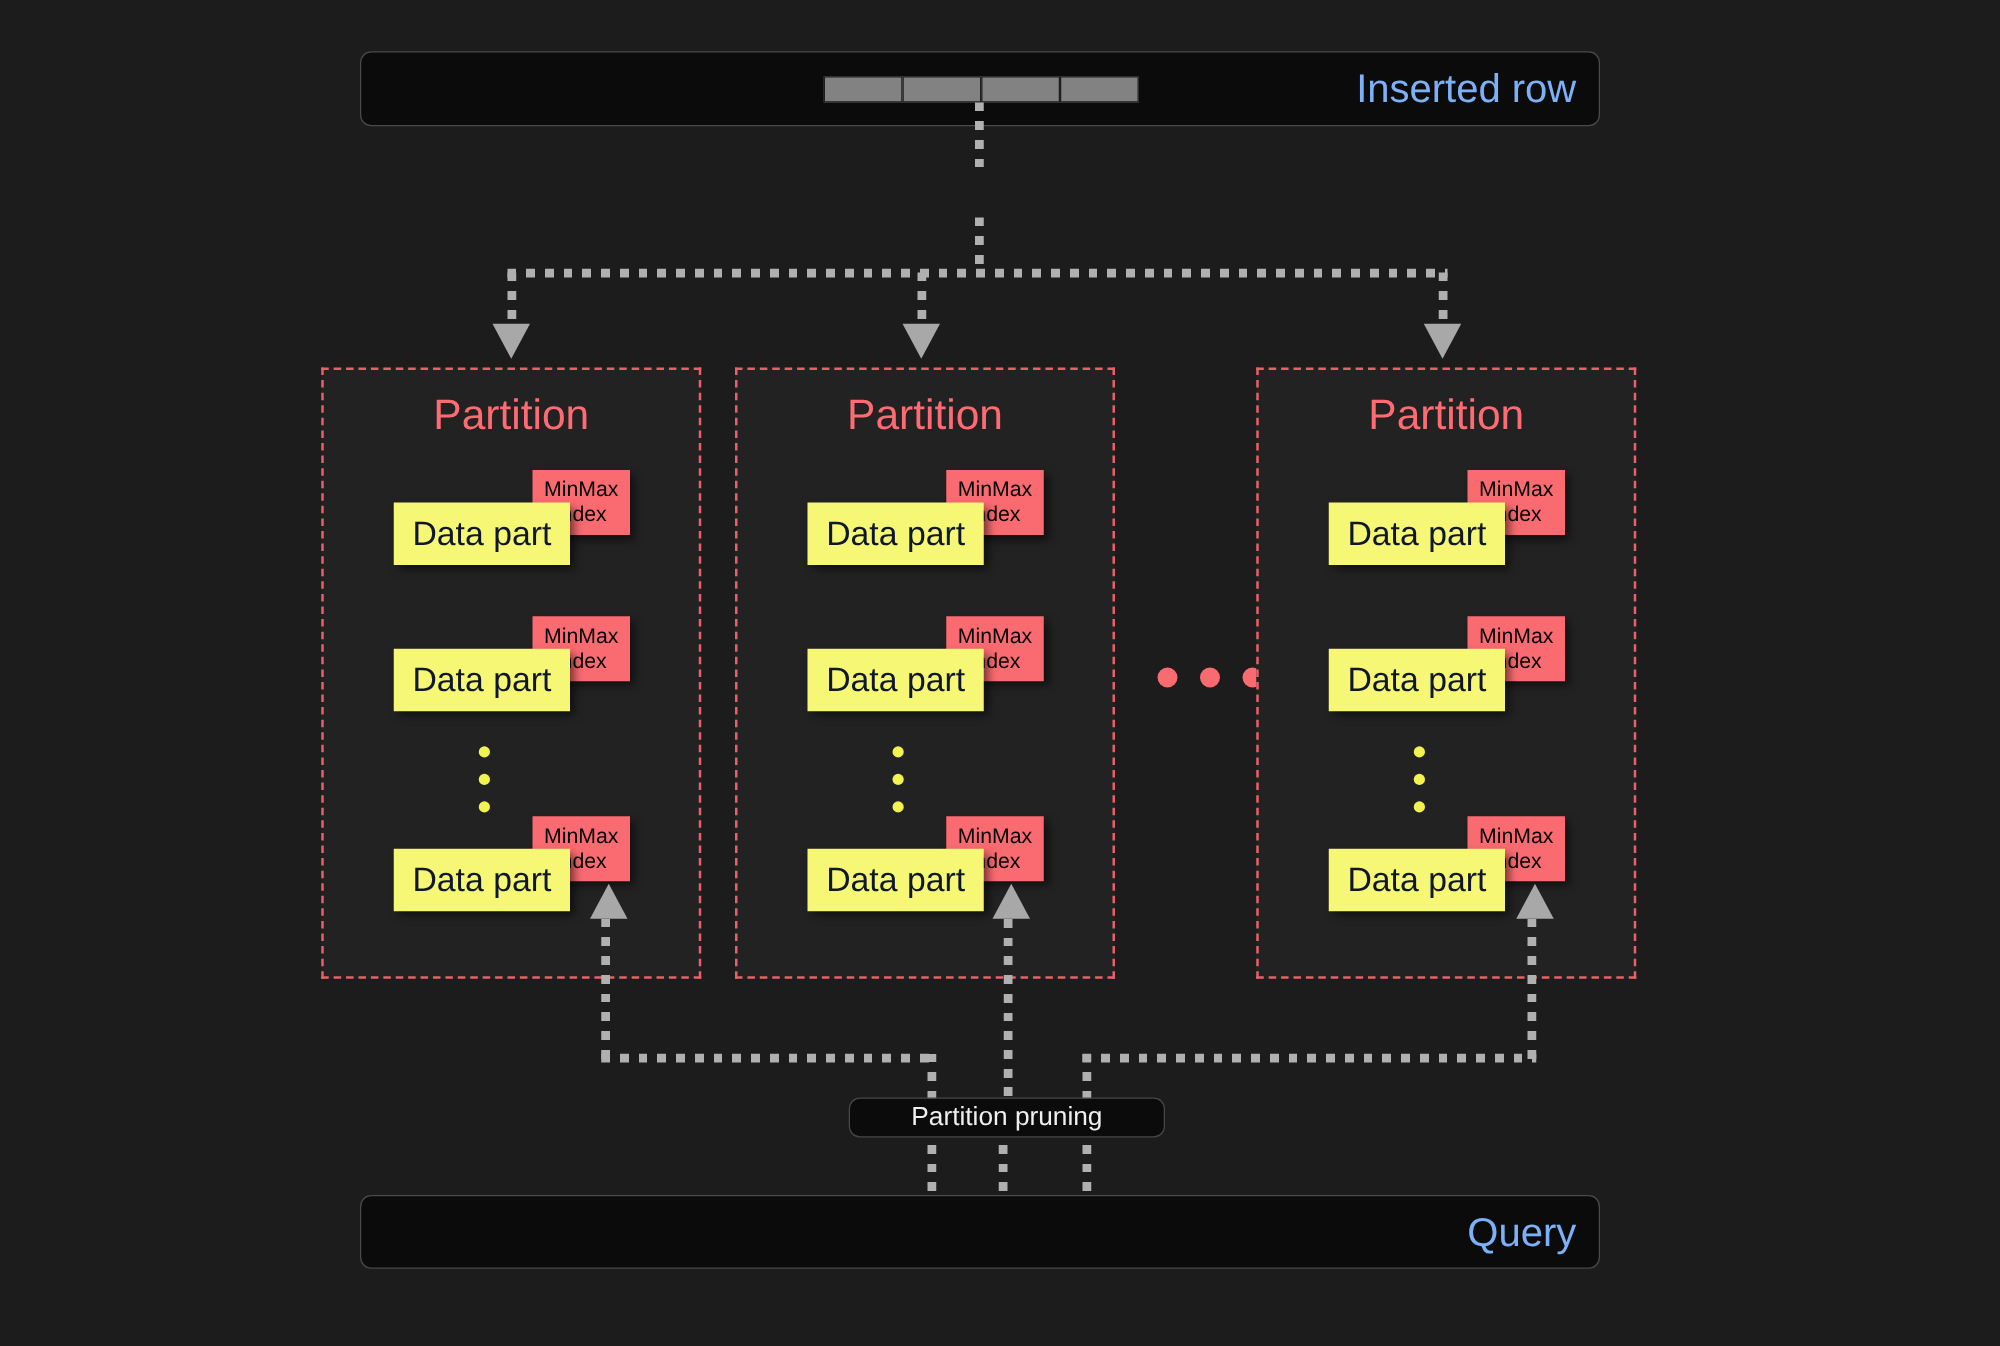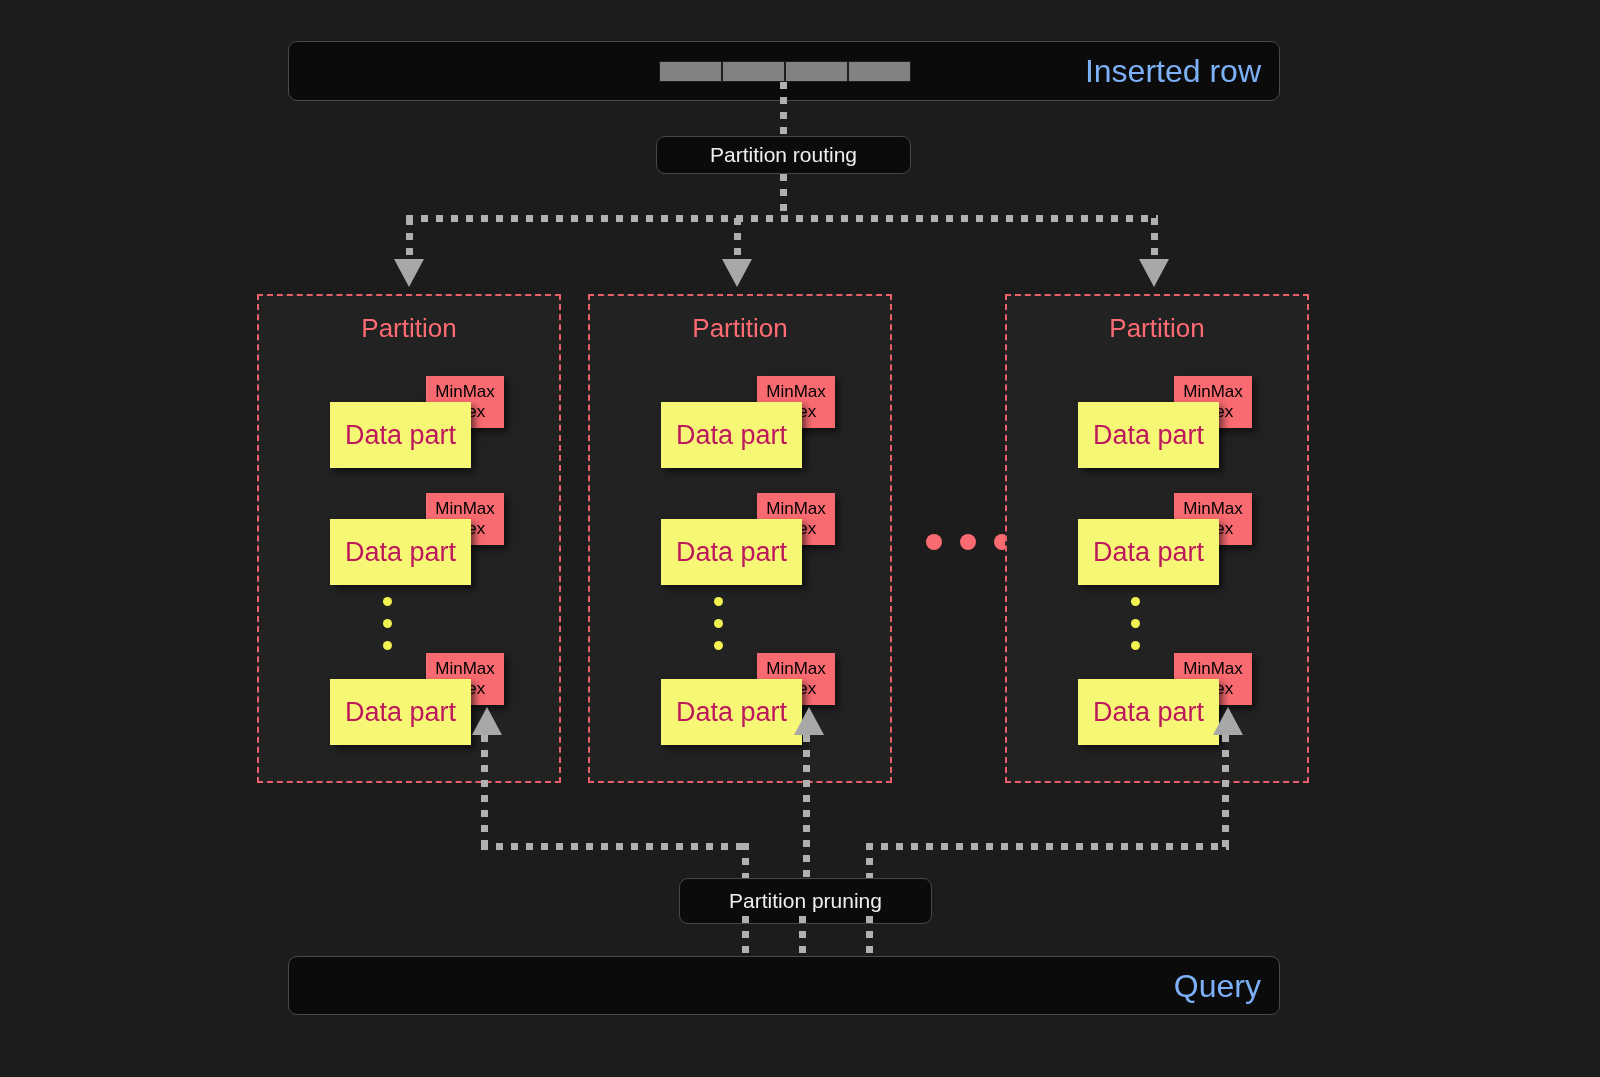--- a/index.html
+++ b/index.html
@@ -94,58 +94,58 @@
     border-radius: 9px;
     box-sizing: border-box;
     color: #efefef;
     font-size: 21px;
     display: flex;
     align-items: center;
     justify-content: center;
     white-space: nowrap;
   }
   #partition-routing-box { left: 656px; top: 136px; width: 255px; height: 38px; }
-  #partition-pruning-box { left: 679px; top: 878px; width: 253px; height: 46px; }
+  #partition-pruning-box { left: 679px; top: 878px; width: 253px; height: 32px; }
 
   
   .partition {
     position: absolute;
     top: 294px;
     width: 304px;
     height: 489px;
     border: 2px dashed #e8606a;
     background: #222222;
     box-sizing: border-box;
   }
   #partition-1 { left: 257px; }
   #partition-2 { left: 588px; }
   #partition-3 { left: 1005px; }
 
   .partition-title {
     position: absolute;
     top: 17px;
     left: 0; right: 0;
     text-align: center;
-    font-size: 26px;
+    font-size: 34px;
     color: #ff6b72;
   }
 
   .part-row { position: absolute; left: 0; width: 100%; height: 90px; }
   .part-row.r1 { top: 80px; }
   .part-row.r2 { top: 197px; }
   .part-row.r3 { top: 357px; }
 
   .data-part {
     position: absolute;
-    left: 71px;
+    left: 56px;
     top: 26px;
     width: 141px;
-    height: 66px;
+    height: 50px;
     background: #f7f776;
-    color: #be185d;
+    color: #0f172a;
     font-size: 27px;
     display: flex;
     align-items: center;
     justify-content: center;
     box-shadow: 4px 4px 7px rgba(0,0,0,0.55);
     white-space: nowrap;
   }
   .minmax {
     position: absolute;
     left: 167px;
@@ -222,23 +222,20 @@
       <div class="row-cell"></div>
       <div class="row-cell"></div>
       <div class="row-cell"></div>
       <div class="row-cell"></div>
     </div>
     <div class="bar-label">Inserted row</div>
   </div>
 
   <div class="dot-v" style="left:780px; top:82px; height:56px;"></div>
 
-  <div class="pill" id="partition-routing-box">
-    <span>Partition routing</span>
-  </div>
 
   <div class="dot-v" style="left:780px; top:174px; height:44px;"></div>
   <div class="dot-h" style="left:406px; top:215px; width:752px;"></div>
 
   <div class="dot-v" style="left:406px; top:218px; height:46px;"></div>
   <div class="arrow-down" style="left:394px; top:259px;"></div>
 
   <div class="dot-v" style="left:734px; top:218px; height:46px;"></div>
   <div class="arrow-down" style="left:722px; top:259px;"></div>
 

